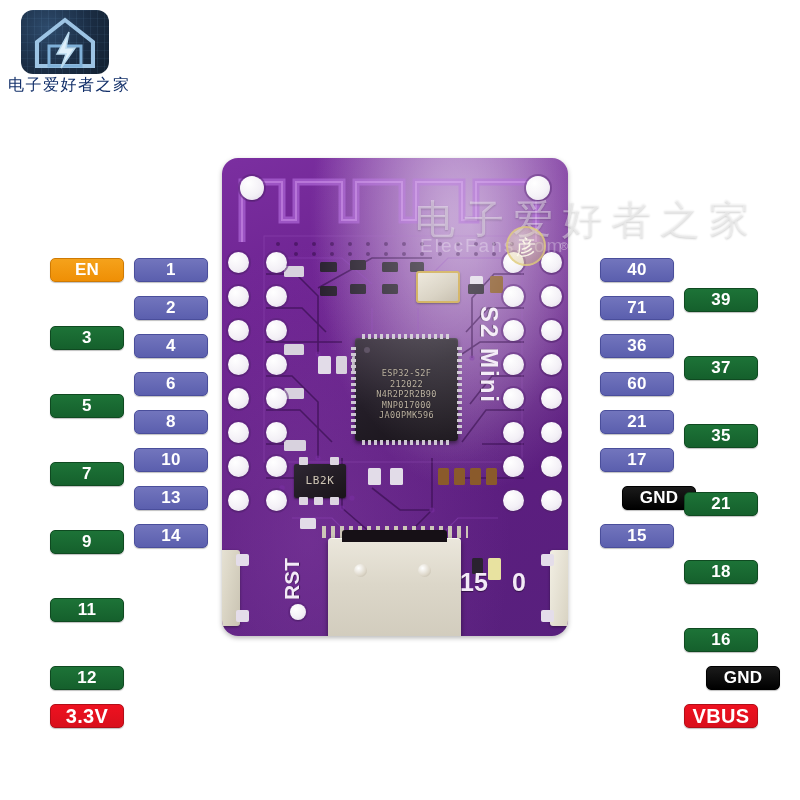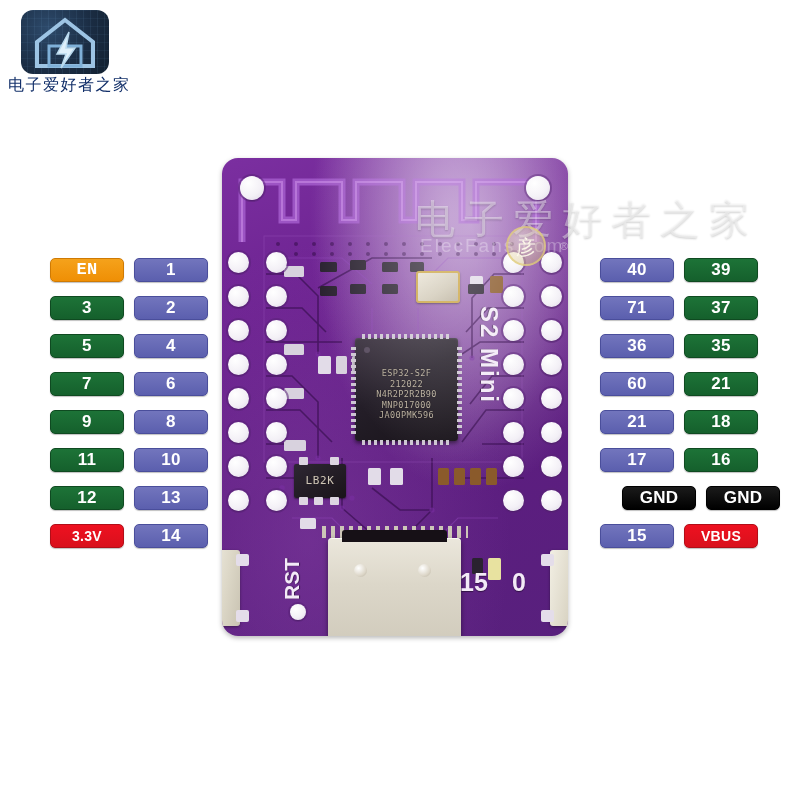--- a/index.html
+++ b/index.html
@@ -42,25 +42,25 @@
   .pin-col { position: absolute; display: flex; flex-direction: column; }
   .pin {
     width: 74px; height: 24px; line-height: 22px; text-align: center;
     color: #fff; font-weight: bold; font-size: 17px;
     border-radius: 5px; margin-bottom: 14px;
     border: 1px solid rgba(0,0,0,.35);
     box-shadow: 0 1px 1px rgba(0,0,0,.25);
     letter-spacing: .3px;
   }
   .pin.blue   { background: linear-gradient(#7275bd, #5b5fae); border-color:#4a4e9b; }
-  .pin.green  { background: linear-gradient(#1d7337, #15602c); border-color:#0f4a21; }
-  .pin.orange { background: linear-gradient(#f5a21b, #ef8f05); border-color:#cf7a03;font-family:Liberation Mono, monospace; }
+  .pin.green  { background: linear-gradient(#1d7337, #15602c); border-color:#0f4a21;margin-top:30px; }
+  .pin.orange { background: linear-gradient(#f5a21b, #ef8f05); border-color:#cf7a03; }
   .pin.red    { background: linear-gradient(#ee1120, #d9101c); border-color:#b20e18; }
   .pin.black  { background: linear-gradient(#1b1b1b, #000);    border-color:#000;margin-left:22px; }
-  .pin.small  { font-size: 14px; }
+  .pin.small  { font-size: 20px; }
 
   #col-L1 { left: 50px;  top: 258px; }
   #col-L2 { left: 134px; top: 258px; }
   #col-R1 { left: 600px; top: 258px; }
   #col-R2 { left: 684px; top: 258px; }
 
   
   .board {
     position: absolute; left: 222px; top: 158px;
     width: 346px; height: 478px;

